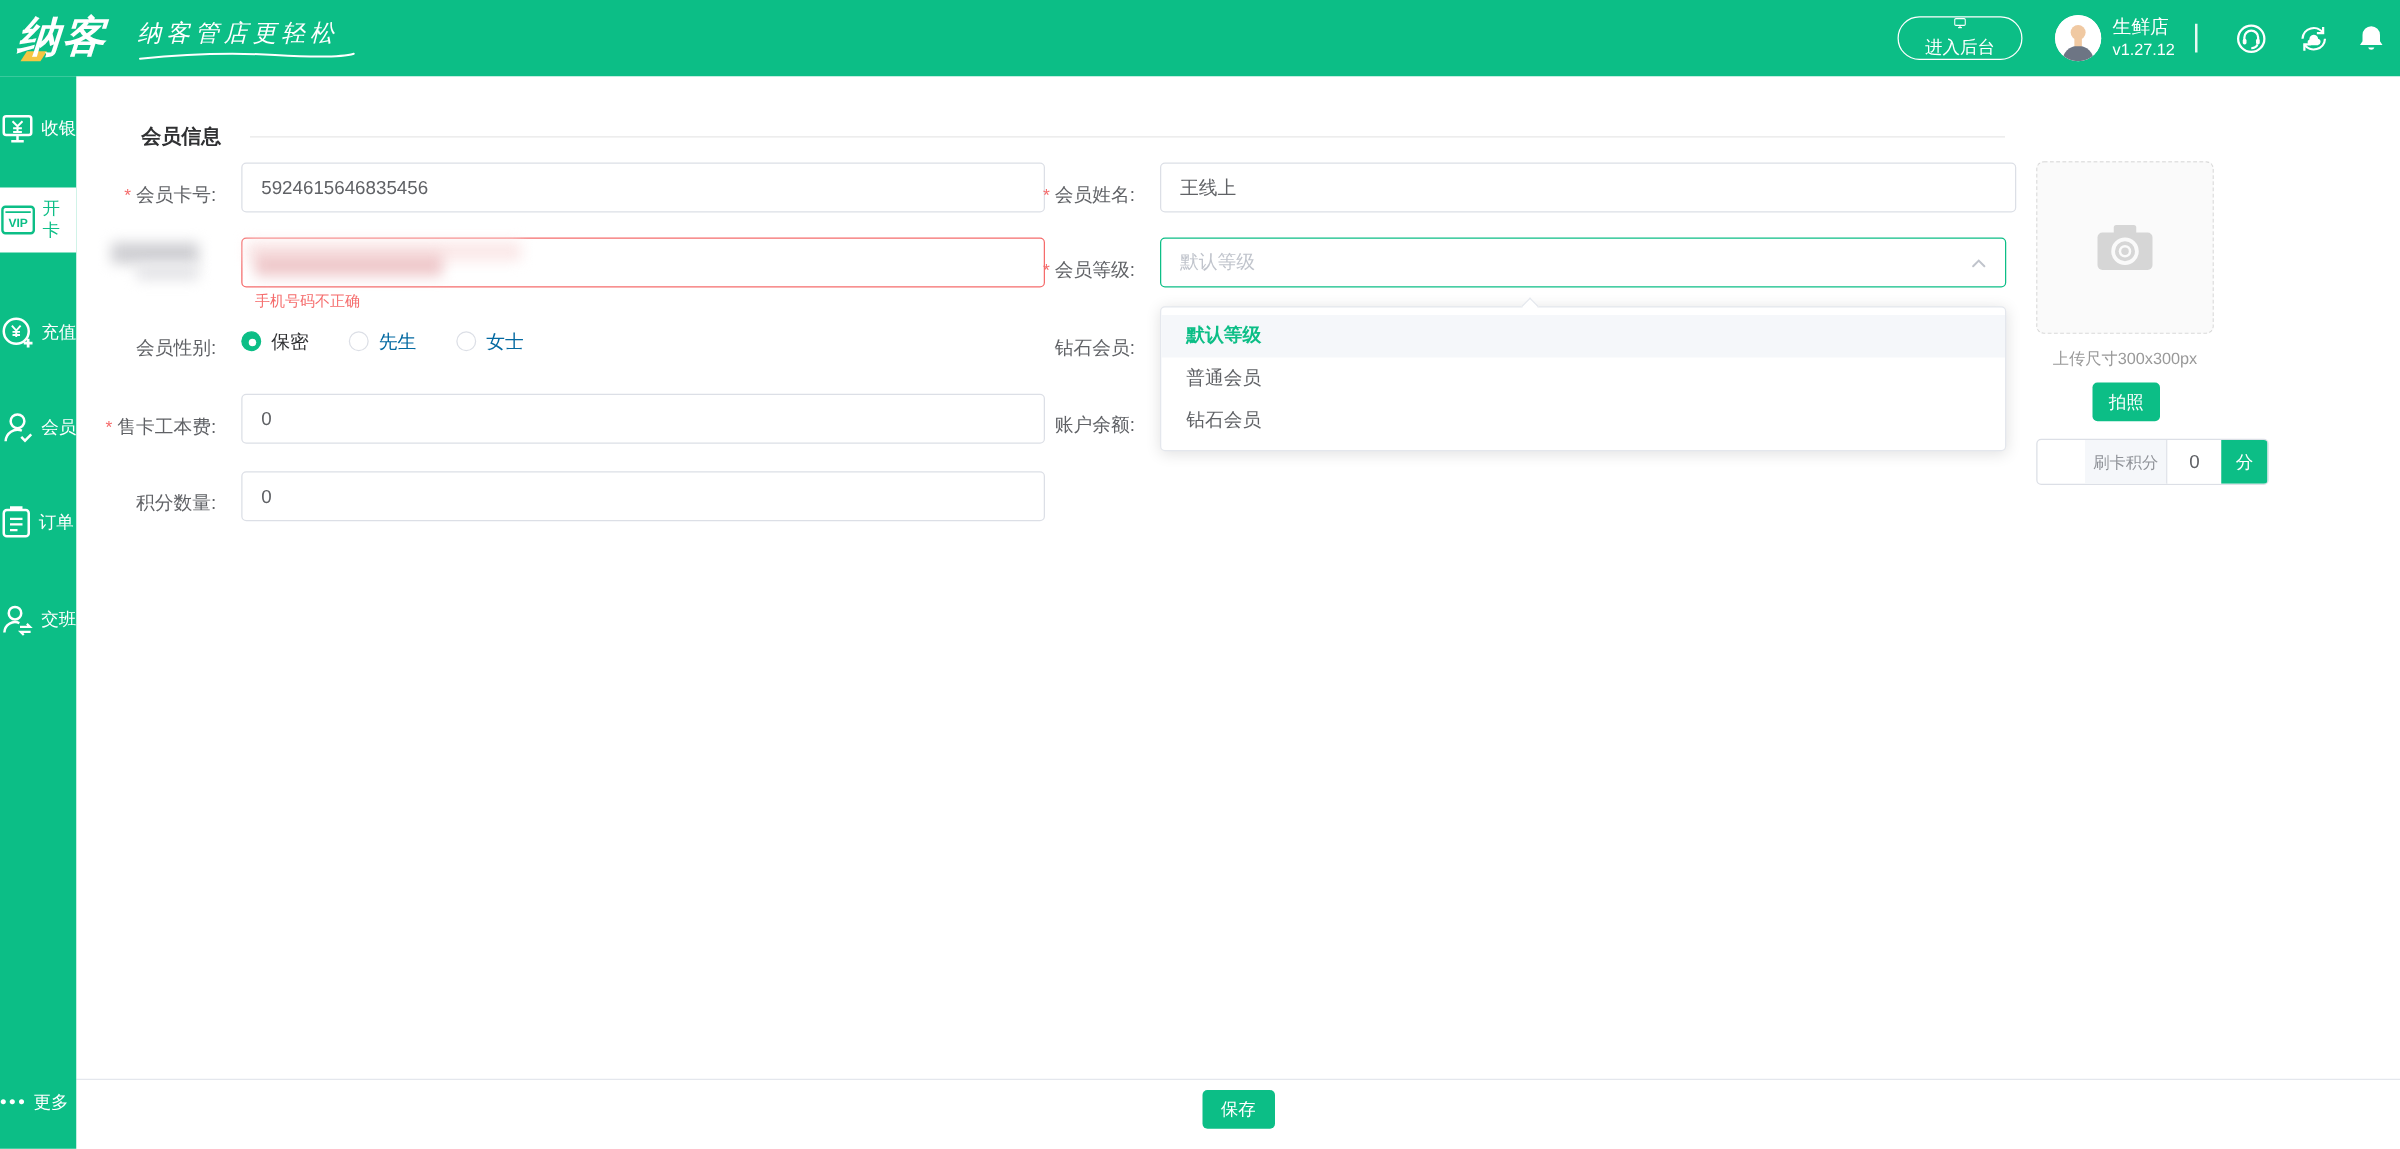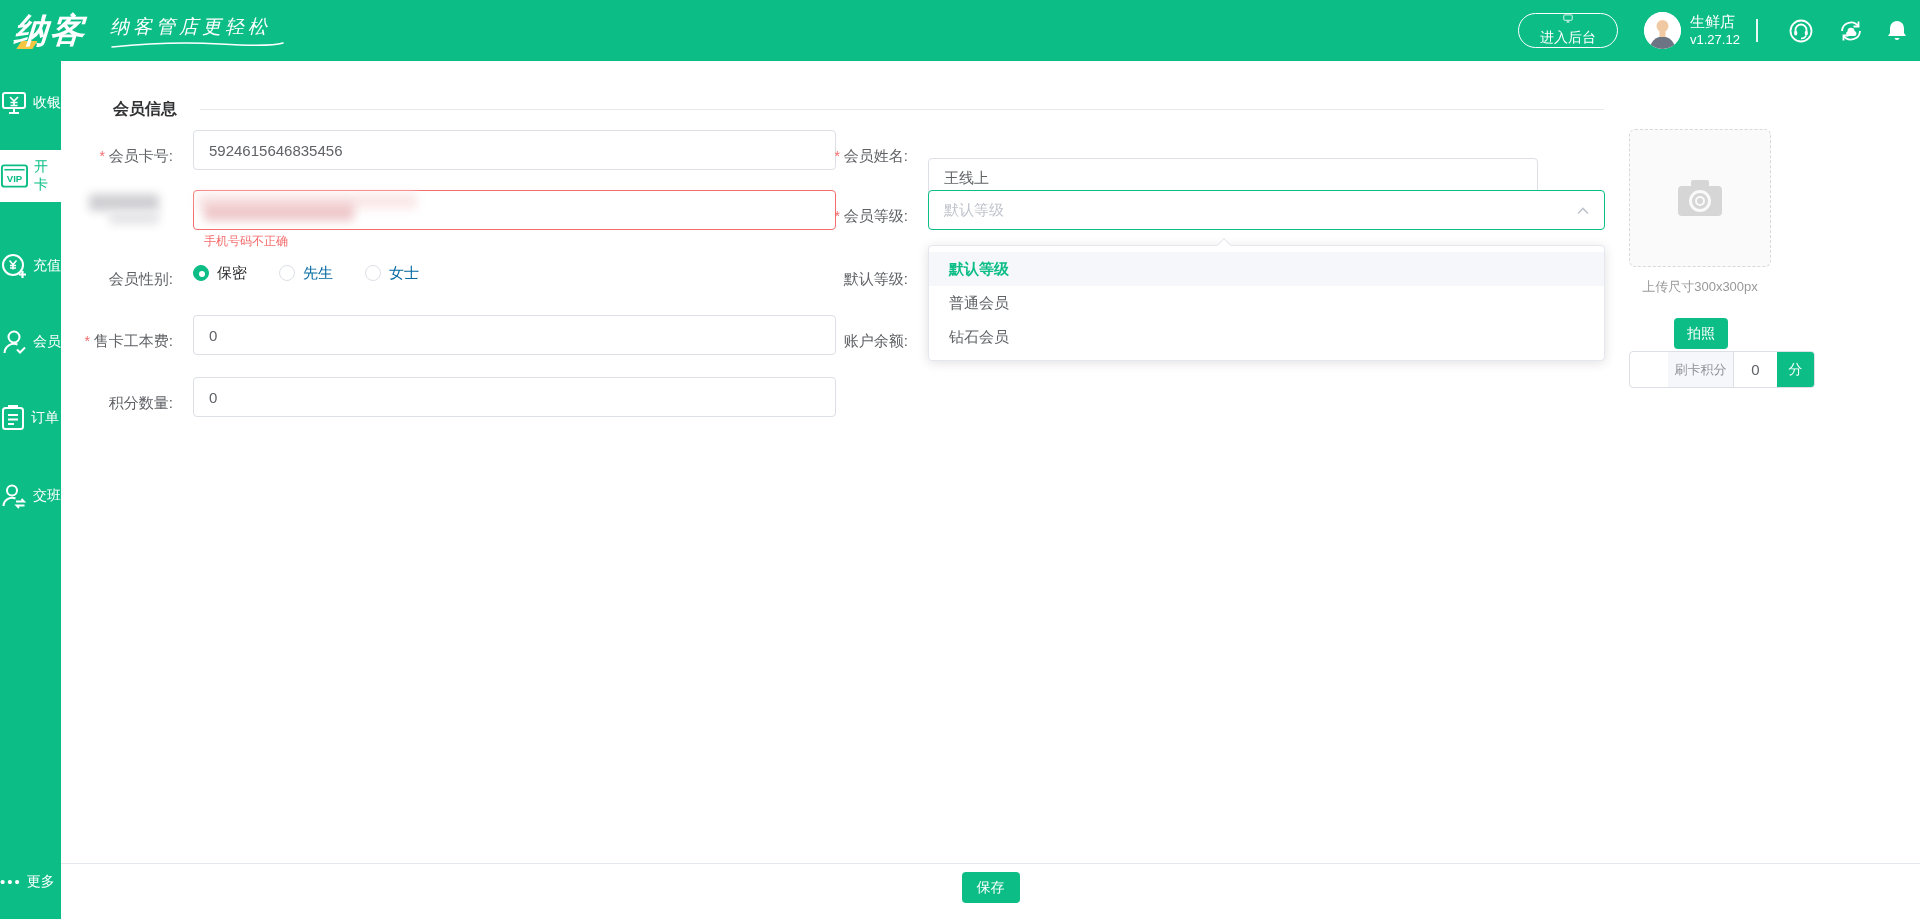--- a/index.html
+++ b/index.html
@@ -42,21 +42,21 @@
   .section-title { position:absolute; left:52px; top:38px; font-size:16px;
     font-weight:bold; color:#303133; }
   .section-line { position:absolute; left:139px; top:48px; width:1404px; height:1px; background:#e8e8e8; }
 
   .f-label { position:absolute; text-align:right; font-size:15px; color:#606266;
     width:130px; line-height:52px; }
   .f-label .req { color:#f56c6c; margin-right:4px; font-size:14px; }
   .inp { position:absolute; height:40px; border:1px solid #dcdfe6; border-radius:4px;
     background:#fff; font-size:15px; color:#606266; padding:0 15px; line-height:38px;
     width:643px; outline:none; font-family:inherit;}
-  .inp.right-col { width:610px;margin-top:28px; }
+  .inp.right-col { width:685px; }
   .inp.error { border-color:#f56c6c; }
   .error-text { position:absolute; left:143px; top:172px; font-size:12px; color:#f56c6c; }
 
   .blur-block { position:absolute; filter:blur(5px); border-radius:2px; }
 
   
   .select-box { position:absolute; left:867px; top:129px; width:677px; height:40px;
     border:1px solid var(--green); border-radius:4px; background:#fff; cursor:pointer; }
   .select-box .ph { position:absolute; left:15px; top:0; line-height:38px;
     font-size:15px; color:#c0c4cc; }
@@ -85,21 +85,21 @@
   .radio.checked .rlbl { color:#303133; }
 
   
   .photo-box { position:absolute; left:1568px; top:68px; width:142px; height:138px;
     border:1px dashed #d9d9d9; border-radius:6px; background:#fafafa; cursor:pointer;
     display:flex; align-items:center; justify-content:center; }
   .photo-hint { position:absolute; left:1548px; top:217px; width:182px; text-align:center;
     font-size:13px; color:#999; }
   .shot-btn { position:absolute; left:1613px; top:245px; width:54px; height:31px;
     background:var(--green); color:#fff; font-size:14px; border:none; border-radius:4px;
-    cursor:pointer; font-family:inherit;margin-top:12px; }
+    cursor:pointer; font-family:inherit; }
   .swipe-group { position:absolute; left:1568px; top:290px; height:37px; display:flex;
     border:1px solid #dcdfe6; border-radius:4px; overflow:hidden;padding-left:38px; }
   .swipe-label { width:66px; background:#f5f7fa; color:#909399; font-size:13px;
     display:flex; align-items:center; justify-content:center; border-right:1px solid #dcdfe6;}
   .swipe-input { width:43px; border:none; outline:none; text-align:center; font-size:15px;
     color:#606266; font-family:inherit;}
   .swipe-unit { width:37px; background:var(--green); color:#fff; font-size:14px;
     display:flex; align-items:center; justify-content:center; cursor:pointer;}
 
   
@@ -283,21 +283,21 @@
       <span class="ring"></span>
       <span class="rlbl">先生</span>
     </div>
     <div class="radio">
       <span class="ring"></span>
       <span class="rlbl">女士</span>
     </div>
   </div>
 
   <div class="f-label" style="left:717px;top:192px">
-    <span>默认等级:</span>
+    <span>钻石会员:</span>
   </div>
 
   <div class="f-label" style="left:-18px;top:254px">
     <span class="req">*</span><span>售卡工本费:</span>
   </div>
   <input class="inp" style="left: 132px; top: 254px;" value="0">
 
   <div class="f-label" style="left:717px;top:254px">
     <span>账户余额:</span>
   </div>

